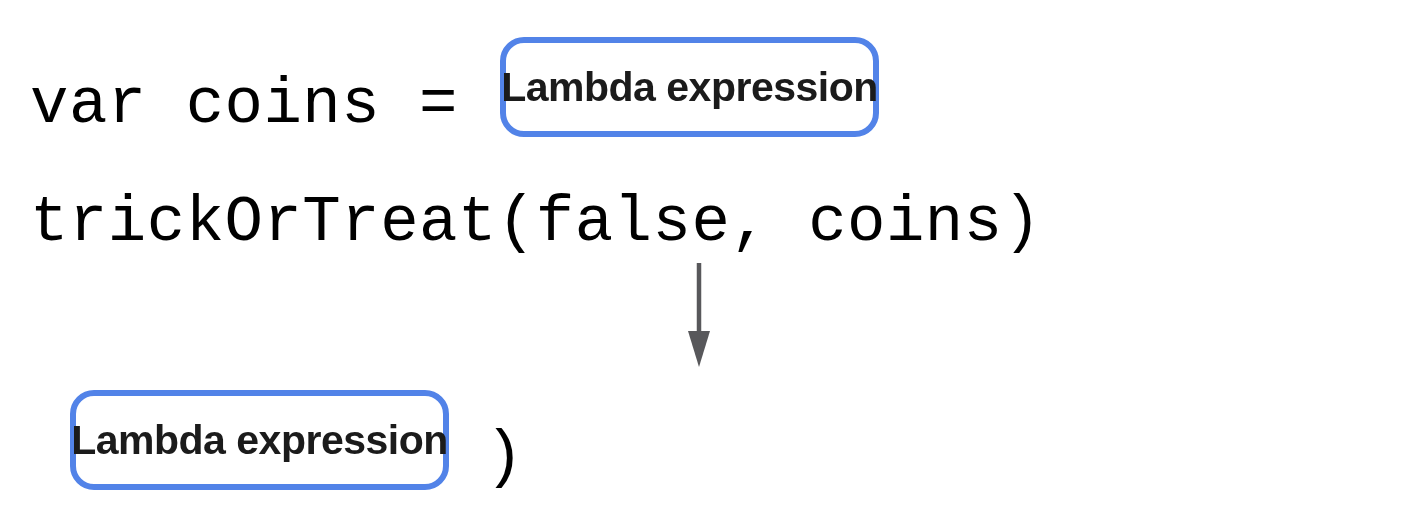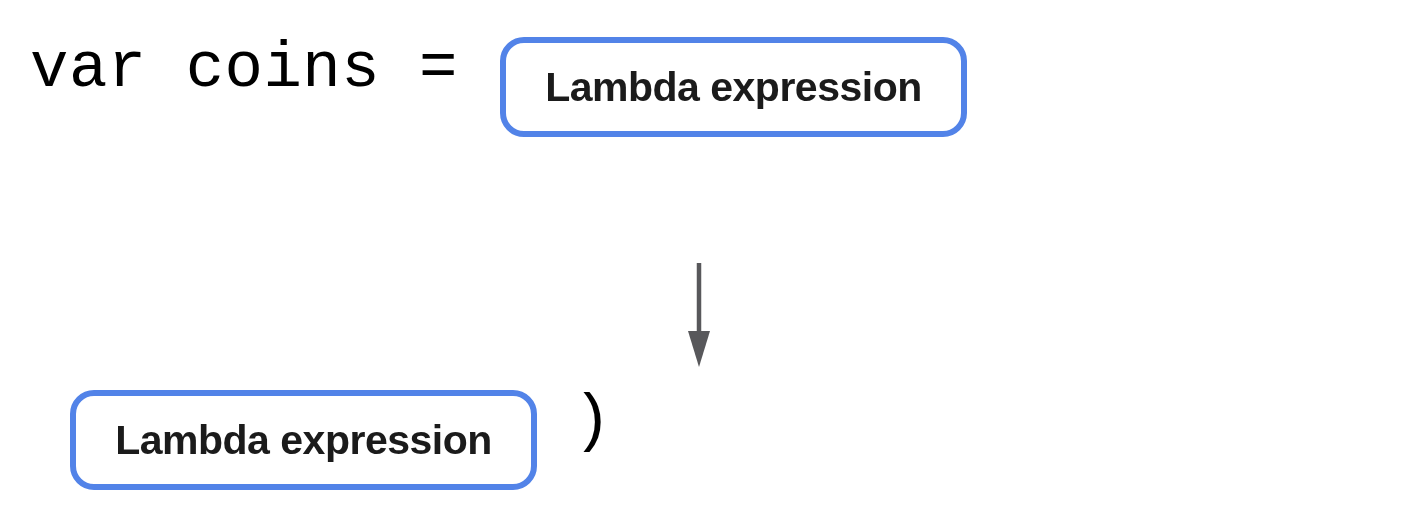--- a/index.html
+++ b/index.html
@@ -19,34 +19,34 @@
   }
   .canvas {
     position: relative;
     width: 1424px;
     height: 510px;
     background: var(--page-bg);
   }
   .row {
     position: absolute;
     display: flex;
-    align-items: flex-start;
+    align-items: flex-end;
     height: 100px;
     white-space: pre;
   }
   .code {
     font-family: "Liberation Mono", "DejaVu Sans Mono", monospace;
     font-size: 64px;
     font-weight: 400;
     color: var(--code-text);
     letter-spacing: 0.5px;
     line-height: 1;
   }
   .lambda-box {
-    width: 467px;
+    width: 379px;
     height: 100px;
     border: 6px solid var(--box-border);
     border-radius: 24px;
     background: var(--page-bg);
     display: flex;
     align-items: center;
     justify-content: center;
     flex: 0 0 auto;
   }
   .lambda-label {
@@ -76,20 +76,23 @@
 
 <div class="canvas">
 
   <div class="row" id="row1">
     <span class="code">var coins =</span>
     <div class="lambda-box">
       <span class="lambda-label">Lambda expression</span>
     </div>
   </div>
 
+  <div class="row" id="row2">
+    <span class="code">trickOrTreat(false, coins)</span>
+  </div>
 
   <div class="arrow-wrap">
     <svg width="34" height="110" viewBox="0 0 34 110" xmlns="http://www.w3.org/2000/svg" aria-hidden="true">
       <line x1="17" y1="2" x2="17" y2="72" stroke="var(--arrow)" stroke-width="4.5"></line>
       <polygon points="6,70 28,70 17,106" fill="var(--arrow)"></polygon>
     </svg>
   </div>
 
   <div class="row" id="row3">
     <div class="lambda-box">

